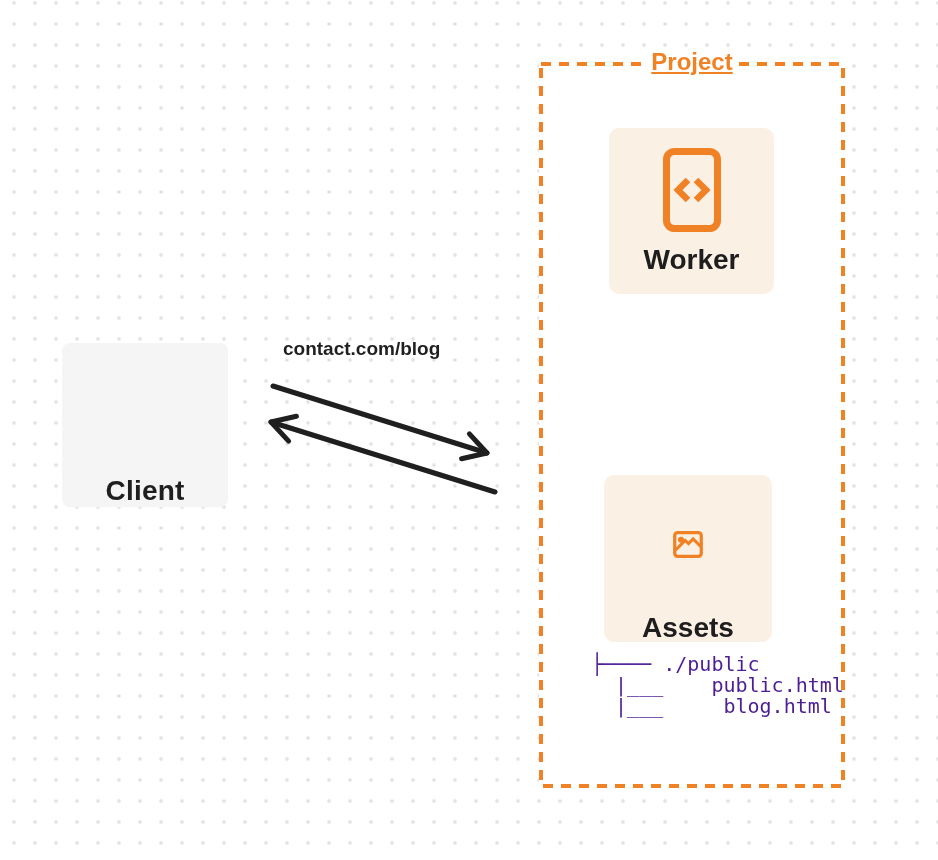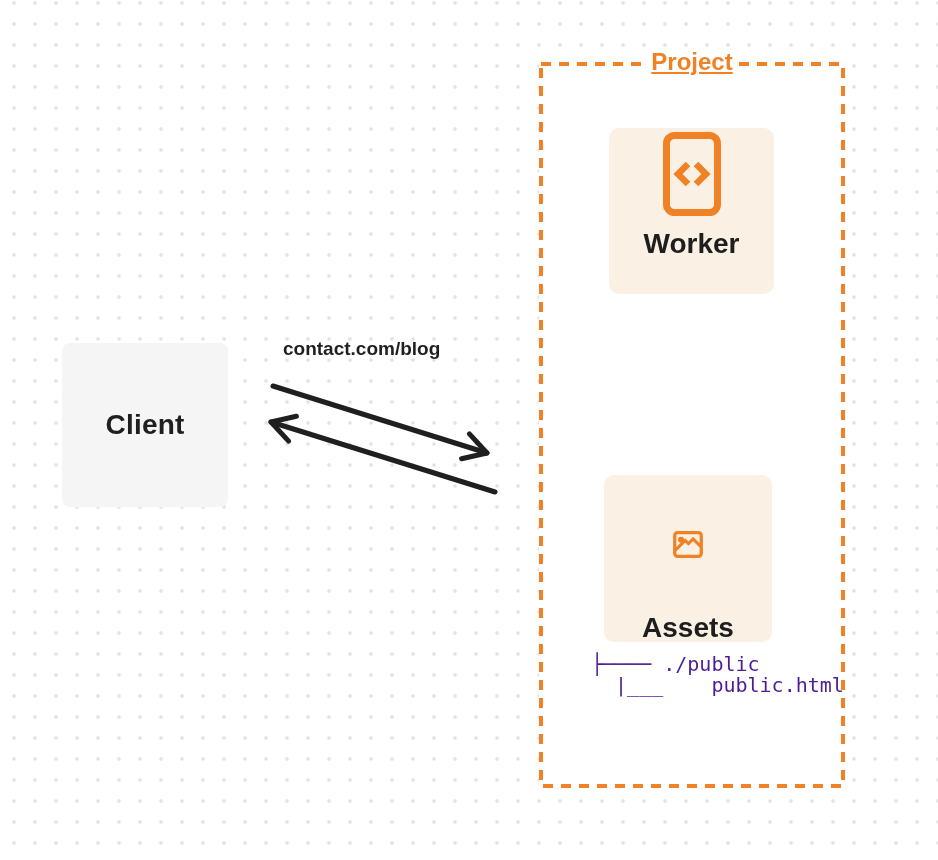--- a/index.html
+++ b/index.html
@@ -15,21 +15,21 @@
     background-position: 3.5px -7.5px;
   }
 
   
   .client-box {
     position: absolute;
     left: 62px; top: 343px;
     width: 166px; height: 164px;
     background: #f5f5f6;
     border-radius: 8px;
-    display: flex; align-items: center; justify-content: center;
+    display: flex; align-items: flex-end; justify-content: center;
     font-size: 28px; font-weight: bold; color: #1f1f1f;
     letter-spacing: 0.2px;
   }
 
   
   .request-label {
     position: absolute;
     left: 283px; top: 338px;
     font-size: 19px; font-weight: bold; color: #1f1f1f;
   }
@@ -58,21 +58,21 @@
     text-decoration: underline;
   }
 
   .card {
     position: absolute;
     background: #faf0e4;
     border-radius: 10px;
     box-sizing: border-box;
     display: flex; flex-direction: column; align-items: center;
   }
-  .worker-card { left: 70px; top: 66px; width: 165px; height: 166px; padding-top: 4px; }
+  .worker-card { left: 70px; top: 66px; width: 165px; height: 166px; padding-top: 20px; }
   .assets-card { left: 65px; top: 413px; width: 168px; height: 167px; padding-top: 56px; gap: 31px; }
   .card-label {
     font-size: 28px; font-weight: bold; color: #1e1e1e; line-height: 28px;
   }
   .worker-card .card-label { margin-top: 14px; }
   .assets-card .card-label { margin-top: 25px; }
 
   .file-tree {
     position: absolute;
     left: 44px; top: 584px;
@@ -123,14 +123,14 @@
 
   <div class="card assets-card">
     <svg width="64" height="58" viewBox="0 0 64 58">
       <rect x="3.5" y="3.5" width="57" height="51" rx="6" fill="none" stroke="#f08124" stroke-width="7"></rect>
       <circle cx="17" cy="19" r="6.5" fill="#f08124"></circle>
       <path d="M5,41 L26,20 L33,27 L43,17 L59,33" fill="none" stroke="#f08124" stroke-width="6.5" stroke-linejoin="miter"></path>
     </svg>
     <div class="card-label">Assets</div>
   </div>
 
-  <pre class="file-tree"><div>├──── ./public</div><div>  |___    public.html</div></pre>
+  <pre class="file-tree"><div>├──── ./public</div><div>  |___    public.html</div><div>  |___     blog.html</div></pre>
 </div>
 
 </body></html>

